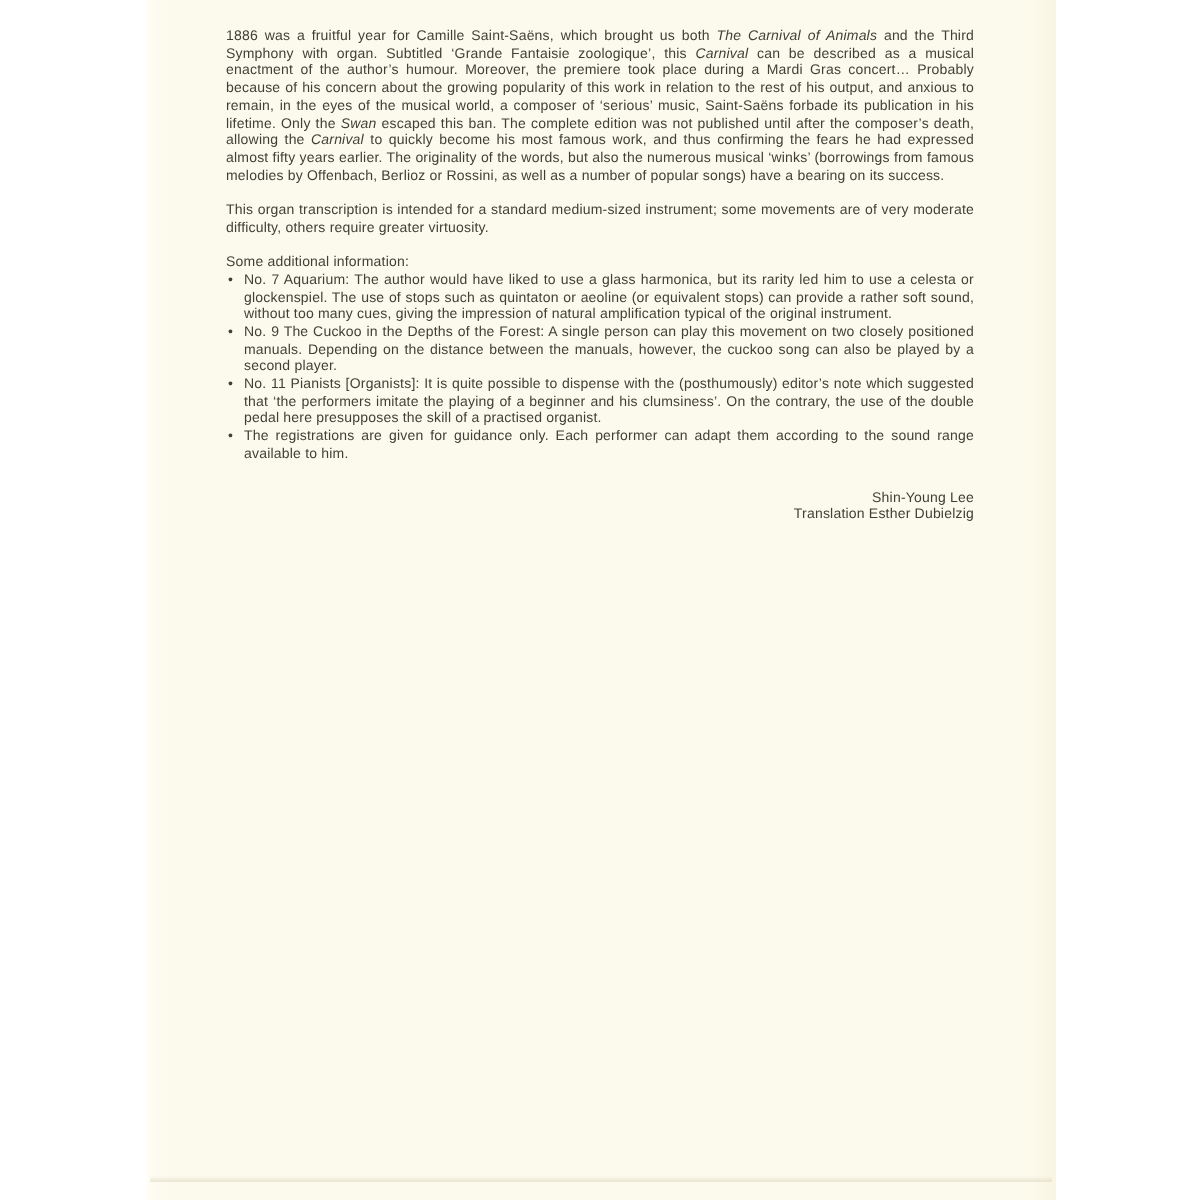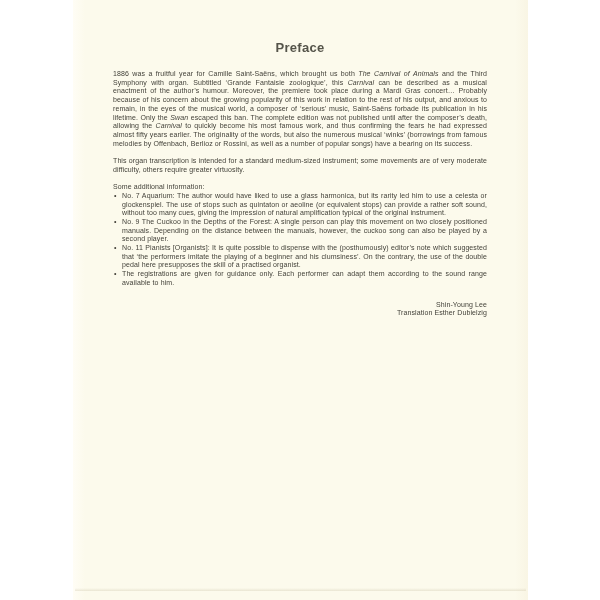--- a/index.html
+++ b/index.html
@@ -78,21 +78,20 @@
     line-height: 8.7px;
     letter-spacing: 0.1px;
   }
 </style>
 </head>
 <body>
 
 <div class="page">
   <div class="content">
 
-    <h1 class="title">Preface</h1>
 
     <p class="para first"><span>1886 was a fruitful year for Camille Saint-Saëns, which brought us both </span><em>The Carnival of Animals</em><span> and the Third Symphony with organ. Subtitled ‘Grande Fantaisie zoologique’, this </span><em>Carnival</em><span> can be described as a musical enactment of the author’s humour. Moreover, the premiere took place during a Mardi Gras concert… Probably because of his concern about the growing popularity of this work in relation to the rest of his output, and anxious to remain, in the eyes of the musical world, a composer of ‘serious’ music, Saint-Saëns forbade its publication in his lifetime. Only the </span><em>Swan</em><span> escaped this ban. The complete edition was not published until after the composer’s death, allowing the </span><em>Carnival</em><span> to quickly become his most famous work, and thus confirming the fears he had expressed almost fifty years earlier. The originality of the words, but also the numerous musical ‘winks’ (borrowings from famous melodies by Offenbach, Berlioz or Rossini, as well as a number of popular songs) have a bearing on its success.</span></p>
 
     <p class="para"><span>This organ transcription is intended for a standard medium-sized instrument; some movements are of very moderate difficulty, others require greater virtuosity.</span></p>
 
     <p class="para no-gap">Some additional information:</p>
 
     <ul class="bullets">
       <li>
         <span class="bullet-marker">•</span>

